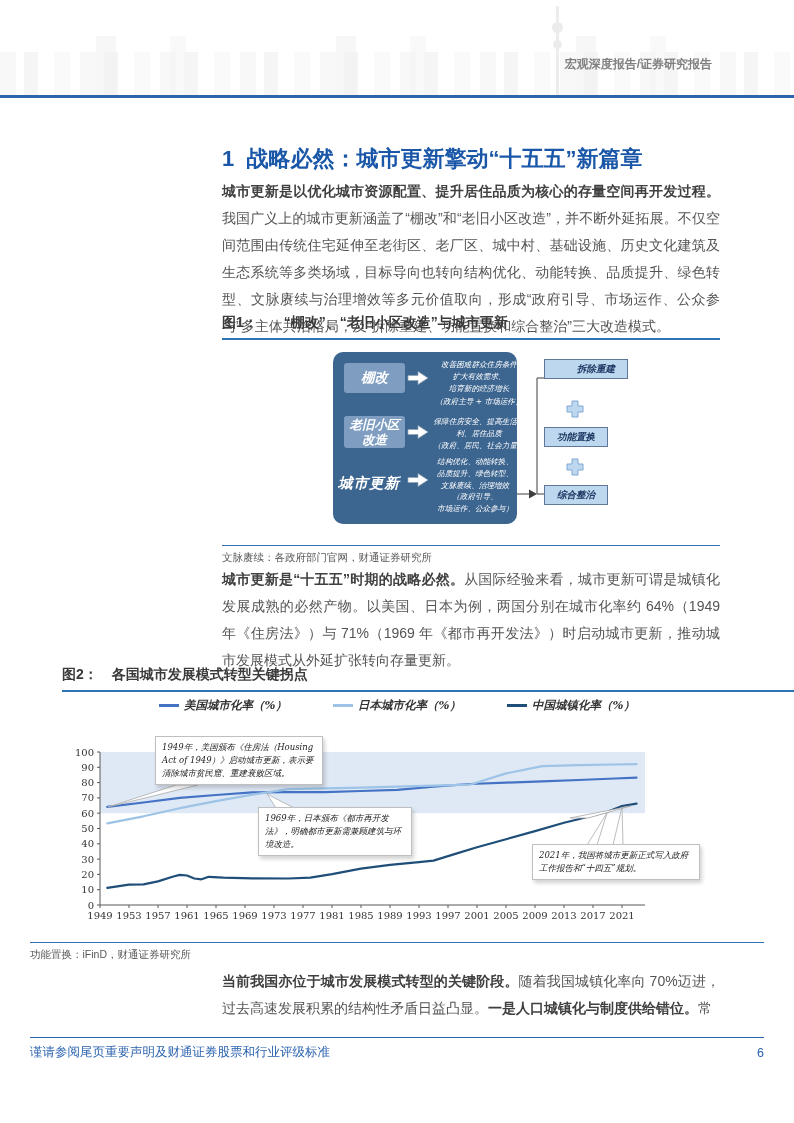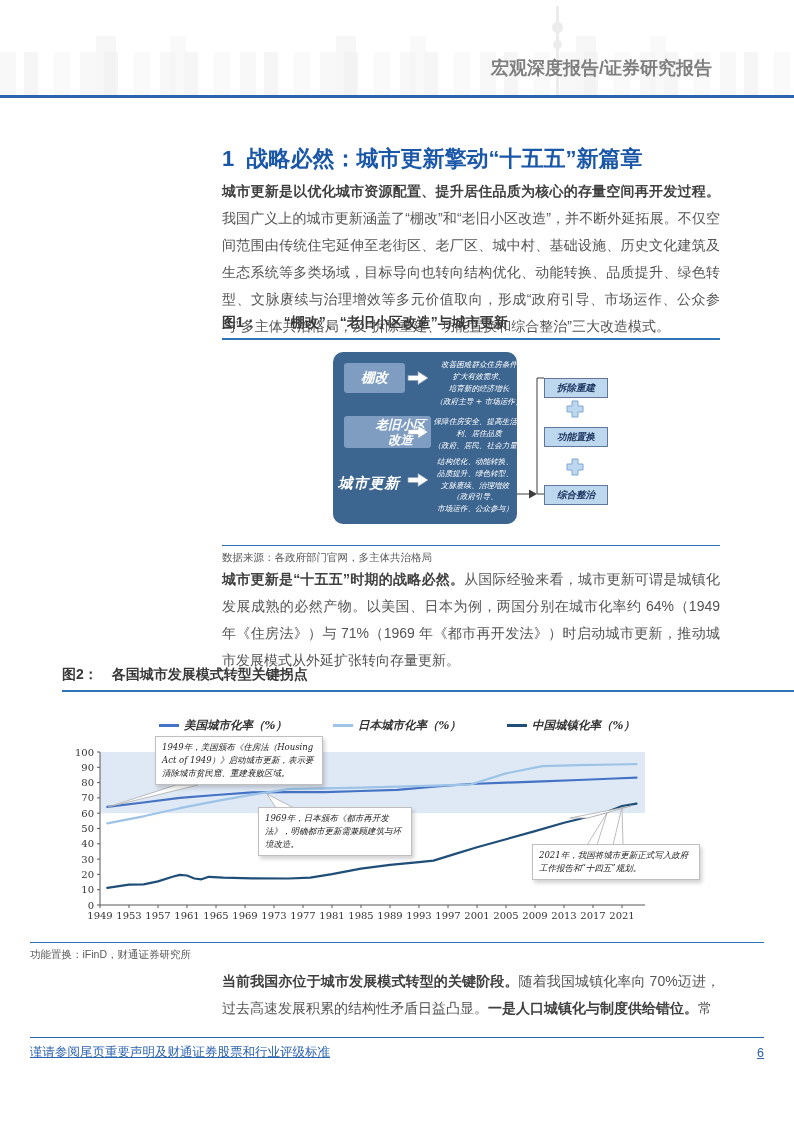--- a/index.html
+++ b/index.html
@@ -10,21 +10,21 @@
   .sky1,.sky2{position:absolute;left:0;right:0;opacity:.6;}
   .sky1{top:52px;height:43px;background:repeating-linear-gradient(90deg,#f3f3f3 0 16px,#ffffff 16px 24px,#efefef 24px 38px,#ffffff 38px 54px,#f6f6f6 54px 70px,#ffffff 70px 80px);}
   .sky2{top:36px;height:59px;background:repeating-linear-gradient(90deg,transparent 0 96px,#f1f1f1 96px 116px,transparent 116px 170px,#f5f5f5 170px 186px,transparent 186px 240px);}
   .tower{position:absolute;left:556px;top:6px;width:3px;height:89px;background:#ececec;}
   .tower:before{content:"";position:absolute;left:-4px;top:16px;width:11px;height:11px;border-radius:50%;background:#ececec;}
   .tower:after{content:"";position:absolute;left:-3px;top:34px;width:9px;height:9px;border-radius:50%;background:#ececec;}
   .logo{position:absolute;left:45px;top:26px;display:flex;align-items:center;}
   .brand{margin-left:8px;}
   .brand-cn{font-size:28px;font-weight:bold;color:#3a3a3a;letter-spacing:4px;font-family:"Liberation Serif","DejaVu Serif",serif;}
   .brand-en{font-size:9.5px;color:#4d4d4d;letter-spacing:1.8px;margin-top:2px;}
-  .report-type{position:absolute;right:82px;top:56px;font-size:18px;font-weight:bold;color:#7f7f7f;text-align:center;}
+  .report-type{position:absolute;right:82px;top:56px;font-size:12px;font-weight:bold;color:#7f7f7f;text-align:center;}
   .header-rule{position:absolute;left:0;top:95px;width:794px;height:3px;background:#2b64ae;}
   
   .sec-title{position:absolute;left:222px;top:124px;width:520px;font-size:22px;font-weight:bold;color:#1a57a8;white-space:pre-wrap;margin-top:20px;}
   .para{position:absolute;left:222px;width:498px;font-size:14px;line-height:27px;text-align:justify;color:#545454;}
   .para .b{font-weight:bold;color:#404040;}
   .p1{top:178px;} .p2{top:566px;} .p3{top:968px;}
   
   .fig-cap{position:absolute;border-bottom:2px solid #2e74b5;padding-bottom:6px;font-size:14px;font-weight:bold;color:#3a3a3a;display:flex;}
   .fig1-cap{left:222px;top:314px;width:498px;}
   .fig2-cap{left:30px;top:666px;width:734px;margin-left:32px;}
@@ -32,52 +32,52 @@
   .fig-src{position:absolute;border-top:1px solid #2e74b5;padding-top:5px;font-size:10.5px;color:#595959;}
   .fig1-src{left:222px;top:545px;width:498px;}
   .fig2-src{left:30px;top:942px;width:734px;}
   
   .diagram{position:absolute;left:222px;top:346px;width:498px;height:202px;}
   .kai{font-family:"DejaVu Serif","Liberation Serif",serif;font-style:italic;}
   .dark-box{position:absolute;left:111px;top:6px;width:184px;height:172px;background:#3c6590;border-radius:10px;}
   .lt-box{position:absolute;left:122px;width:61px;background:#7e9dc0;border-radius:3px;display:flex;align-items:center;justify-content:center;
           color:#ffffff;font-weight:bold;text-align:center;}
   .row1-box{top:17px;height:30px;font-size:13.5px;}
-  .row2-box{top:70px;height:32px;font-size:12.5px;line-height:15px;white-space:pre-line;padding-left:26px;}
+  .row2-box{top:70px;height:32px;font-size:12.5px;line-height:15px;white-space:pre-line;}
   .row3-label{position:absolute;left:109px;top:128px;width:76px;text-align:center;color:#fff;font-weight:bold;font-size:14.5px;letter-spacing:1px;}
   .desc{position:absolute;color:#ffffff;text-align:center;white-space:pre-line;font-size:7.6px;line-height:12.2px;}
   .desc1{left:206px;top:13px;width:102px;}
   .desc2{left:206px;top:70px;width:102px;text-align:center;}
   .desc3{left:201px;top:110px;width:104px;line-height:11.8px;}
   .blk-arrow{position:absolute;width:22px;height:16px;}
   .arr1{left:185px;top:24px;} .arr2{left:185px;top:78px;} .arr3{left:185px;top:126px;}
   .mode-box{position:absolute;left:322px;width:62px;height:18px;background:#bdd7ee;border:1px solid #60769b;display:flex;align-items:center;justify-content:center;
             font-size:9.5px;font-weight:bold;color:#1f3864;}
-  .mode1{top:32px;} .mode2{top:81px;} .mode3{top:139px;}
+  .mode1{top:13px;padding-left:20px;} .mode2{top:81px;} .mode3{top:139px;}
   .plus{position:absolute;left:344px;width:18px;height:18px;}
   .plus1{top:54px;} .plus2{top:112px;}
   .connector{position:absolute;left:0;top:0;}
   
   .chart{position:absolute;left:30px;top:694px;width:734px;height:246px;}
   .chart svg.plot{position:absolute;left:0;top:0;}
   .legend{position:absolute;left:0;top:4px;width:100%;display:flex;justify-content:center;gap:46px;}
-  .legend-item{display:flex;align-items:center;gap:5px;margin-top:20px;}
+  .legend-item{display:flex;align-items:center;gap:5px;}
   .legend-swatch{display:inline-block;width:20px;height:3px;}
   .legend-label{font-size:11.5px;font-weight:bold;color:#333;font-family:"DejaVu Serif","Liberation Serif",serif;font-style:italic;}
   .callout{position:absolute;background:#ffffff;border:1px solid #bfbfbf;box-shadow:2px 3px 4px rgba(0,0,0,.18);
            padding:4px 6px;font-size:8.5px;line-height:13px;color:#222;
            font-family:"DejaVu Serif","Liberation Serif",serif;font-style:italic;}
   .c1{left:125px;top:42px;width:154px;}
   .c2{left:228px;top:113px;width:140px;}
   .c3{left:437px;top:75px;width:154px;}
   .c4{left:502px;top:150px;width:154px;}
   
   .footer-rule{position:absolute;left:30px;top:1037px;width:734px;height:1px;background:#2b64ae;}
   .footer{position:absolute;left:30px;top:1044px;width:734px;display:flex;justify-content:space-between;align-items:center;
-          color:#2a62ae;font-size:12.5px;text-decoration:underline;}
+          color:#2a62ae;font-size:12.5px;}
 </style>
 </head>
 <body>
 
 <div class="page">
 
   <div class="header">
     <div class="sky1"></div>
     <div class="sky2"></div>
     <div class="tower"></div>
@@ -148,21 +148,21 @@
       <g stroke="#3f3f3f" stroke-width="1" fill="none">
         <line x1="295" y1="148" x2="307" y2="148"></line>
         <line x1="315" y1="32" x2="315" y2="148"></line>
         <line x1="315" y1="32" x2="322" y2="32"></line>
         <line x1="315" y1="148" x2="322" y2="148"></line>
       </g>
       <polygon points="307,143.5 315,148 307,152.5" fill="#3f3f3f"></polygon>
     </svg>
   </div>
 
-  <div class="fig-src fig1-src">数据来源：各政府部门官网，多主体共治格局</div>
+  <div class="fig-src fig1-src">文脉赓续：各政府部门官网，财通证券研究所</div>
 
   <div class="para p2"><span class="b">城市更新是“十五五”时期的战略必然。</span><span>从国际经验来看，城市更新可谓是城镇化发展成熟的必然产物。以美国、日本为例，两国分别在城市化率约 64%（1949 年《住房法》）与 71%（1969 年《都市再开发法》）时启动城市更新，推动城市发展模式从外延扩张转向存量更新。</span></div>
 
   <div class="fig-cap fig2-cap">
     <span>图2：</span>
     <span class="cap-gap2">各国城市发展模式转型关键拐点</span>
   </div>
 
   <div class="chart">
     <svg class="plot" width="734" height="246" viewBox="0 0 734 246">

